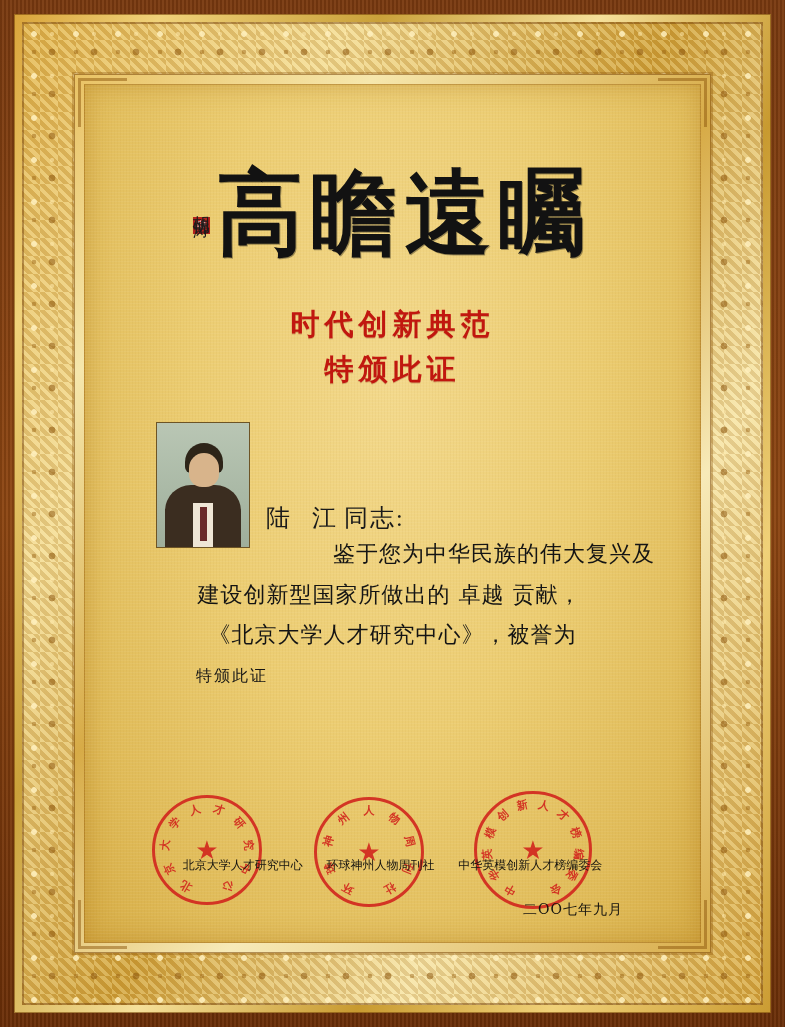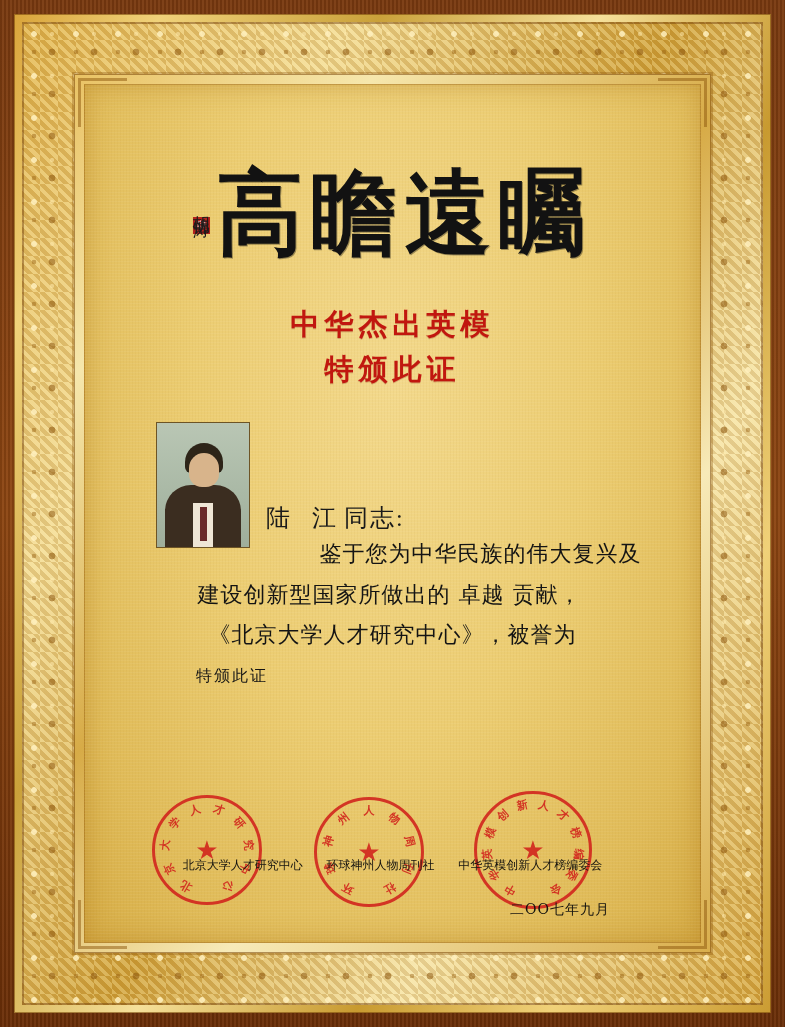--- a/index.html
+++ b/index.html
@@ -229,21 +229,21 @@
 
   .para {
     clear: none;
     font-family: "DejaVu Serif", "Liberation Serif", serif;
     font-size: 22px;
     color: #141414;
     line-height: 1.85;
     letter-spacing: 1px;
     text-align: center;
   }
-  .para.indent { text-indent: 40px; text-align: center; padding-left: 6px; }
+  .para.indent { text-indent: 40px; text-align: right; padding-left: 6px; }
   .para.line2 { text-align: center; margin-left: -6px; }
   .emph {
     font-weight: 700;
     font-size: 23px;
   }
   .closing {
     clear: both;
     font-family: "DejaVu Serif", "Liberation Serif", serif;
     font-size: 16px;
     color: #141414;
@@ -310,21 +310,21 @@
     text-align: center;
     font-family: "DejaVu Serif", "Liberation Serif", serif;
     font-size: 12px;
     letter-spacing: 0px;
     color: #15130f;
   }
   .org-line span { margin: 0 10px; }
   .date-line {
     position: absolute;
     top: 106px;
-    right: 57px;
+    right: 44px;
     font-family: "DejaVu Serif", "Liberation Serif", serif;
     font-size: 14px;
     letter-spacing: 1px;
     color: #15130f;
   }
 </style>
 </head>
 <body>
 
 <div class="certificate">
@@ -343,21 +343,21 @@
 
       <div class="calligraphy-row">
         <div class="signature-col">
           <div class="sig-text">胡锦涛</div>
           <div class="sig-seal">印</div>
         </div>
         <div class="calligraphy">高瞻遠矚</div>
       </div>
 
       <div class="title-block">
-        <div class="title-line">中华杰出英模</div>
+        <div class="title-line">时代创新典范</div>
         <div class="title-line">特颁此证</div>
       </div>
 
       <div class="body-area">
         <div class="portrait">
           <div class="body"></div>
           <div class="shirt"></div>
           <div class="tie"></div>
           <div class="hair"></div>
           <div class="face"></div>

